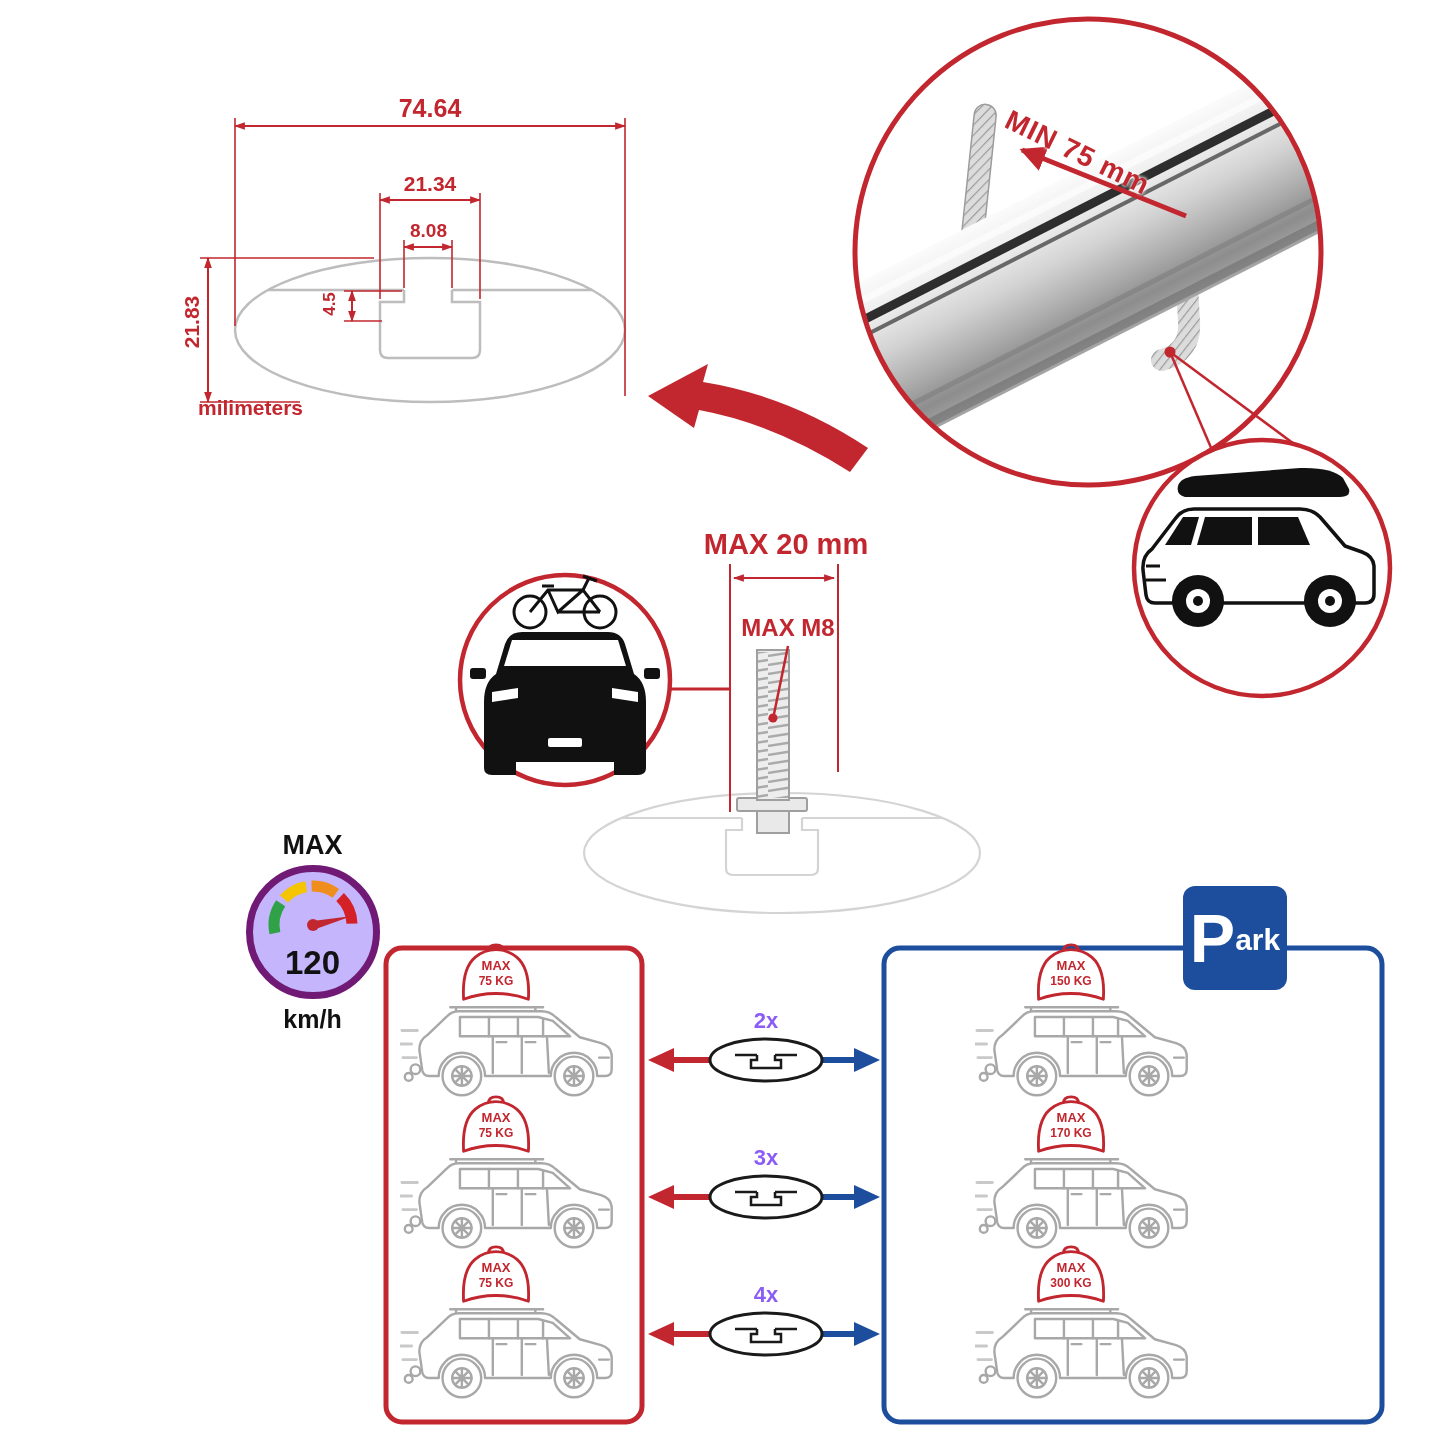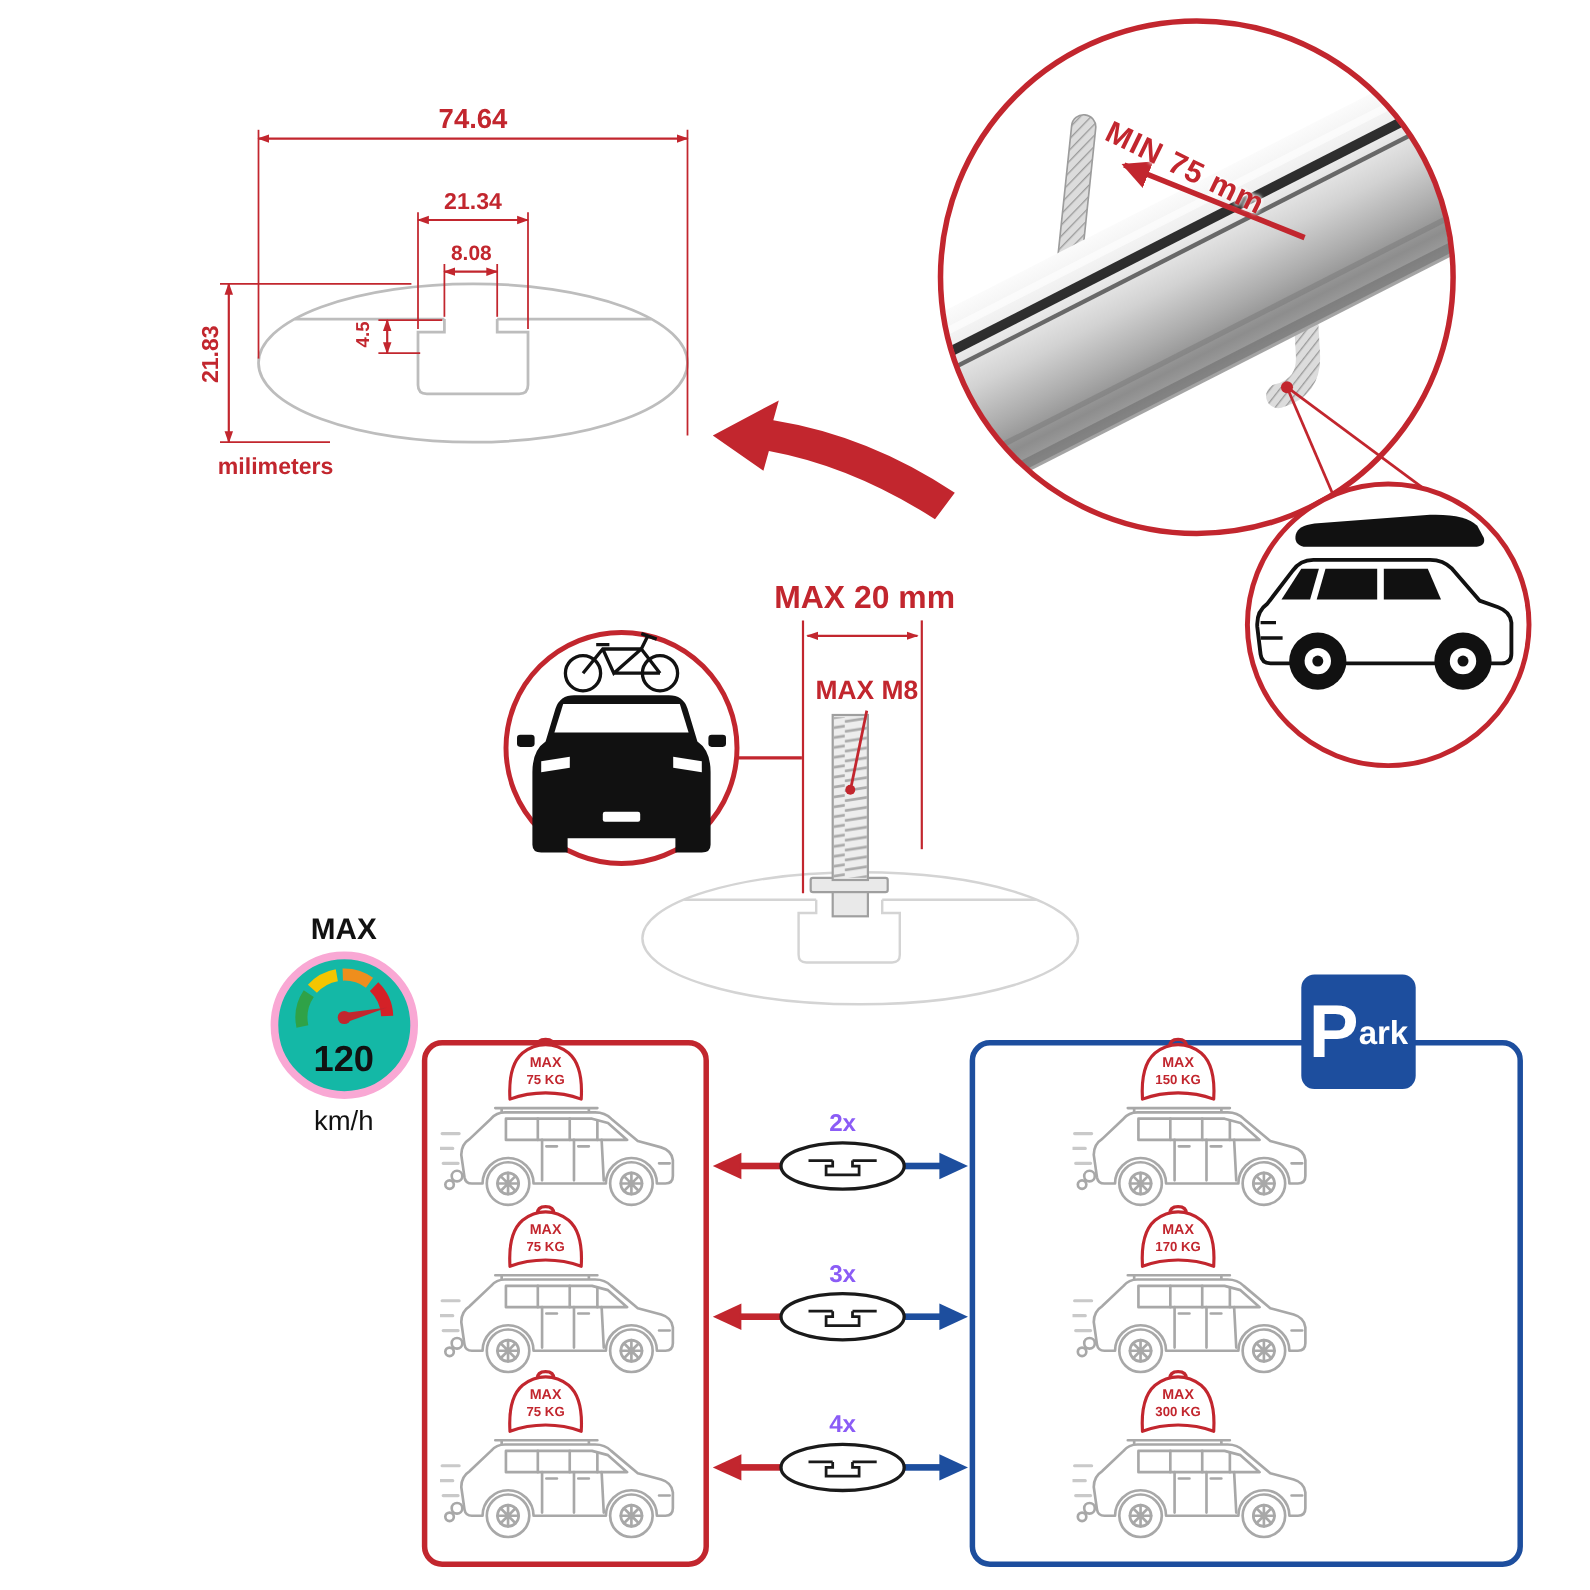--- a/index.html
+++ b/index.html
@@ -26,21 +26,21 @@
   .rot90 { transform:rotate(-90deg); transform-origin:center; }
   #park-sign {
     position:absolute; z-index:3; left:1183px; top:886px; width:104px; height:104px;
     background:#1D4E9E; border-radius:12px; display:flex; align-items:center;
     justify-content:center; color:#fff; font-weight:bold;
   }
   #park-sign .big { font-size:68px; line-height:1; }
   #park-sign .small { font-size:30px; margin-top:4px; }
   #gauge { position:absolute; z-index:2; left:240px; top:830px; width:145px; }
   #gauge-dial { position:relative; margin:4px auto 0; width:134px; height:134px;
-    border:7px solid #f9a8d4; border-radius:50%; background:#14b8a6;text-decoration:underline; }
+    border:7px solid #701a75; border-radius:50%; background:#c4b5fd;text-decoration:underline; }
   #gauge-dial svg { position:absolute; left:0; top:0; }
   #gauge-value { position:absolute; left:0; right:0; bottom:10px; text-align:center;
     font-size:33px; font-weight:bold; color:#111; }
 </style>
 </head>
 <body>
 
 <svg class="layer" width="1445" height="1445" viewBox="0 0 1445 1445">
   <defs>
     <marker id="dimA" viewBox="0 0 10 10" refX="9" refY="5" markerWidth="11" markerHeight="11" markerUnits="userSpaceOnUse" orient="auto-start-reverse">
@@ -241,41 +241,41 @@
       <path d="M735,1329 L757,1329 M775,1329 L797,1329 M757,1329 L757,1334 L751,1334 L751,1342 L781,1342 L781,1334 L775,1334 L775,1329" fill="none" stroke="#1a1a1a" stroke-width="2.5"></path>
     </g>
   </g>
 </svg>
 
 <div class="lbl red bold tc" style="left:235px;top:94px;width:390px;font-size:25px;">74.64</div>
 <div class="lbl red bold tc" style="left:380px;top:172px;width:100px;font-size:21px;">21.34</div>
 <div class="lbl red bold tc" style="left:386px;top:220px;width:85px;font-size:19px;">8.08</div>
 <div class="lbl red bold tc rot90" style="left:308px;top:294px;width:44px;font-size:17px;">4.5</div>
 <div class="lbl red bold tc rot90" style="left:160px;top:310px;width:64px;font-size:21px;">21.83</div>
-<div class="lbl red bold" style="left:198px;top:413px;font-size:21px;">milimeters</div>
+<div class="lbl red bold" style="left:198px;top:396px;font-size:21px;">milimeters</div>
 
 <div class="lbl red bold" style="left:1014px;top:104px;font-size:28px;letter-spacing:1px;transform:rotate(26deg);transform-origin:left top;text-shadow:0 0 4px #fff,0 0 4px #fff;white-space:nowrap;">MIN 75 mm</div>
 
 <div class="lbl red bold tc" style="left:686px;top:528px;width:200px;font-size:29px;">MAX 20 mm</div>
 <div class="lbl red bold tc" style="left:708px;top:614px;width:160px;font-size:24px;">MAX M8</div>
 
 <div id="gauge">
   <div class="bold tc" style="font-size:27px;color:#111;">MAX</div>
   <div id="gauge-dial">
     <svg width="120" height="120" viewBox="0 0 120 120">
       <path d="M21.9,61.1 A39,39 0 0 1 27.7,31.2" fill="none" stroke="#2FA247" stroke-width="11"></path>
       <path d="M31,26.9 A39,39 0 0 1 53.2,14.6" fill="none" stroke="#F4C500" stroke-width="11"></path>
       <path d="M58.6,14 A39,39 0 0 1 82.9,21.4" fill="none" stroke="#EF8E1D" stroke-width="11"></path>
       <path d="M87.1,25 A39,39 0 0 1 99,51.6" fill="none" stroke="#D42127" stroke-width="11"></path>
       <path d="M60,49 L99,44 L60,58 Z" fill="#C2262E"></path>
       <circle cx="60" cy="53" r="6" fill="#C2262E"></circle>
     </svg>
     <div id="gauge-value">120</div>
   </div>
-  <div class="tc" style="font-size:25px;color:#111;margin-top:6px;">km/h</div>
+  <div class="tc" style="font-size:25px;color:#111;margin-top:6px;font-weight:bold;">km/h</div>
 </div>
 
 <div class="mult" style="left:731px;top:1008px;">2x</div>
 <div class="mult" style="left:731px;top:1145px;">3x</div>
 <div class="mult" style="left:731px;top:1282px;">4x</div>
 
 <div class="bag-label" style="left:456px;top:958px;">
   <div class="t">MAX</div>
   <div class="v">75 KG</div>
 </div>

